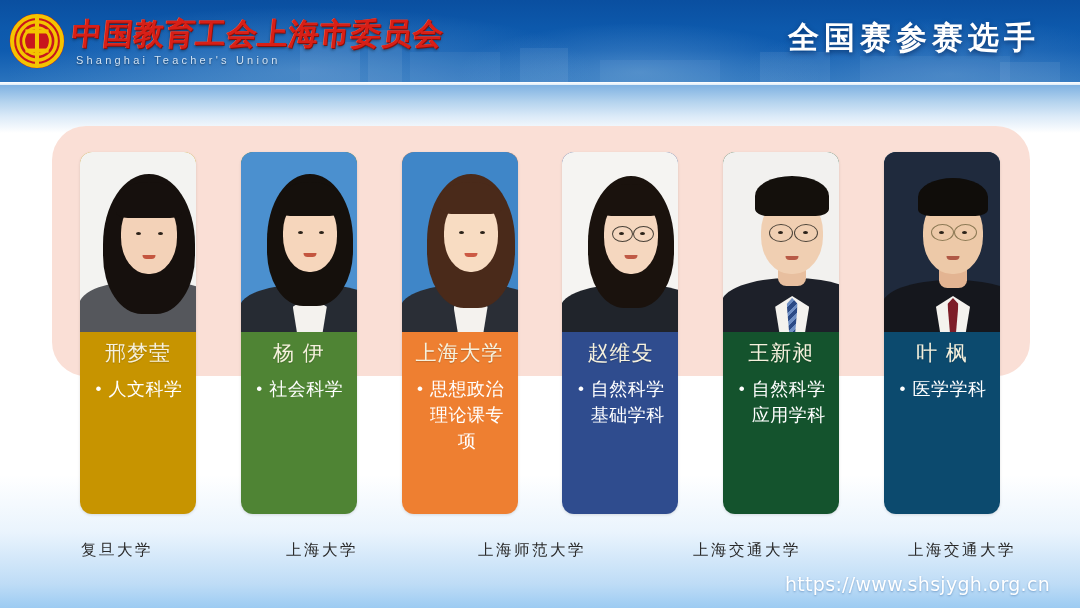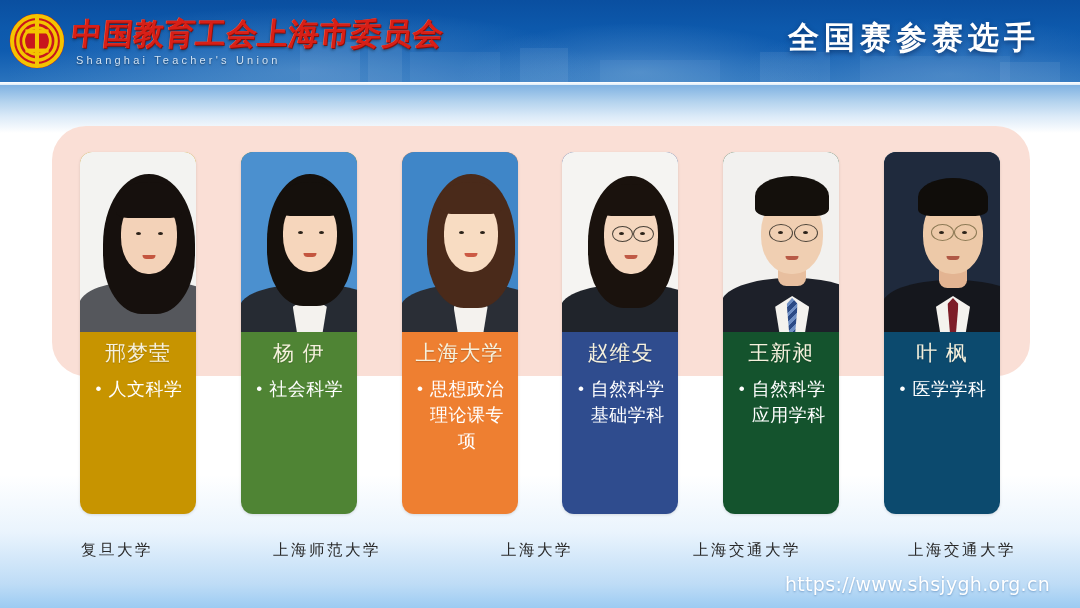--- a/index.html
+++ b/index.html
@@ -304,21 +304,21 @@
           <span class="bullet">•</span>
           <span class="pdesc">医学学科</span>
         </div>
       </div>
     </div>
 
   </div>
 
   <div class="unis">
     <div class="uni" style="width:150px">复旦大学</div>
+    <div class="uni" style="width:150px">上海大学</div>
     <div class="uni" style="width:160px">上海师范大学</div>
-    <div class="uni" style="width:150px">上海大学</div>
     <div class="uni" style="width:160px">上海交通大学</div>
     <div class="uni" style="width:160px">上海交通大学</div>
   </div>
 
   <div class="footer-url">https://www.shsjygh.org.cn</div>
 
 </div>
 
 </body></html>

